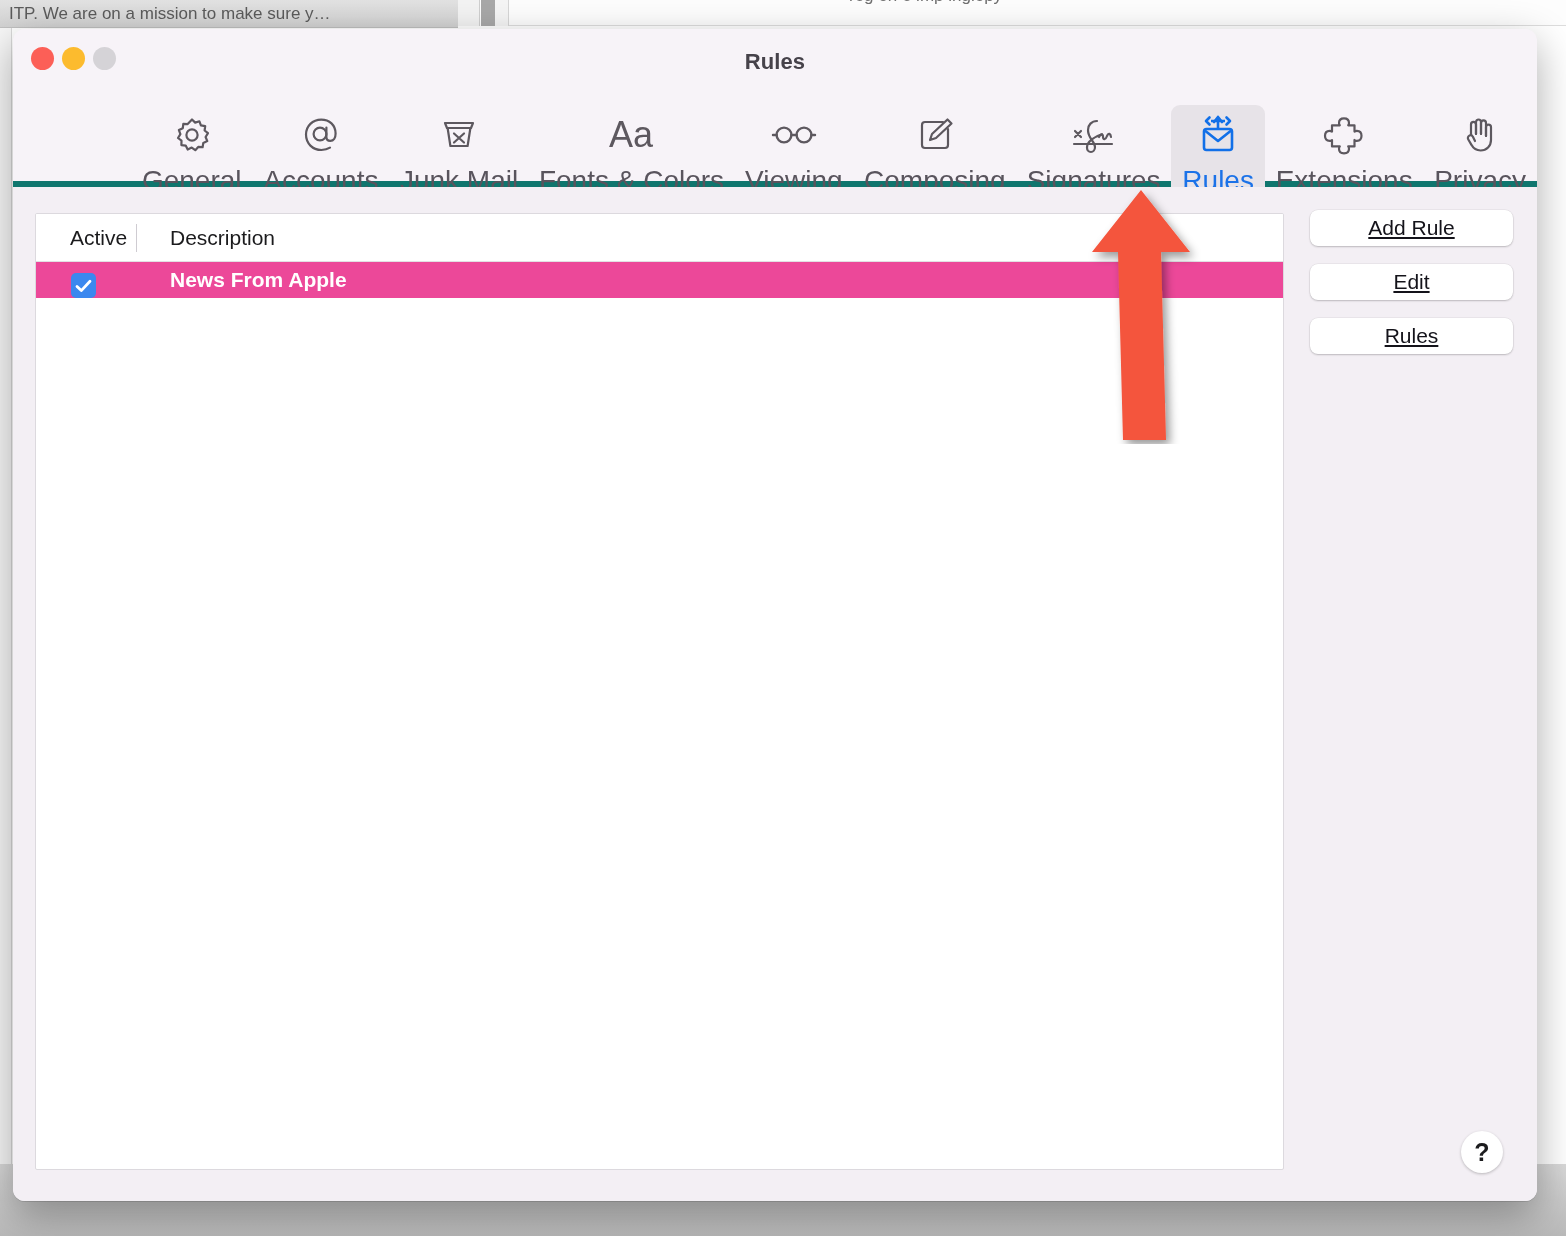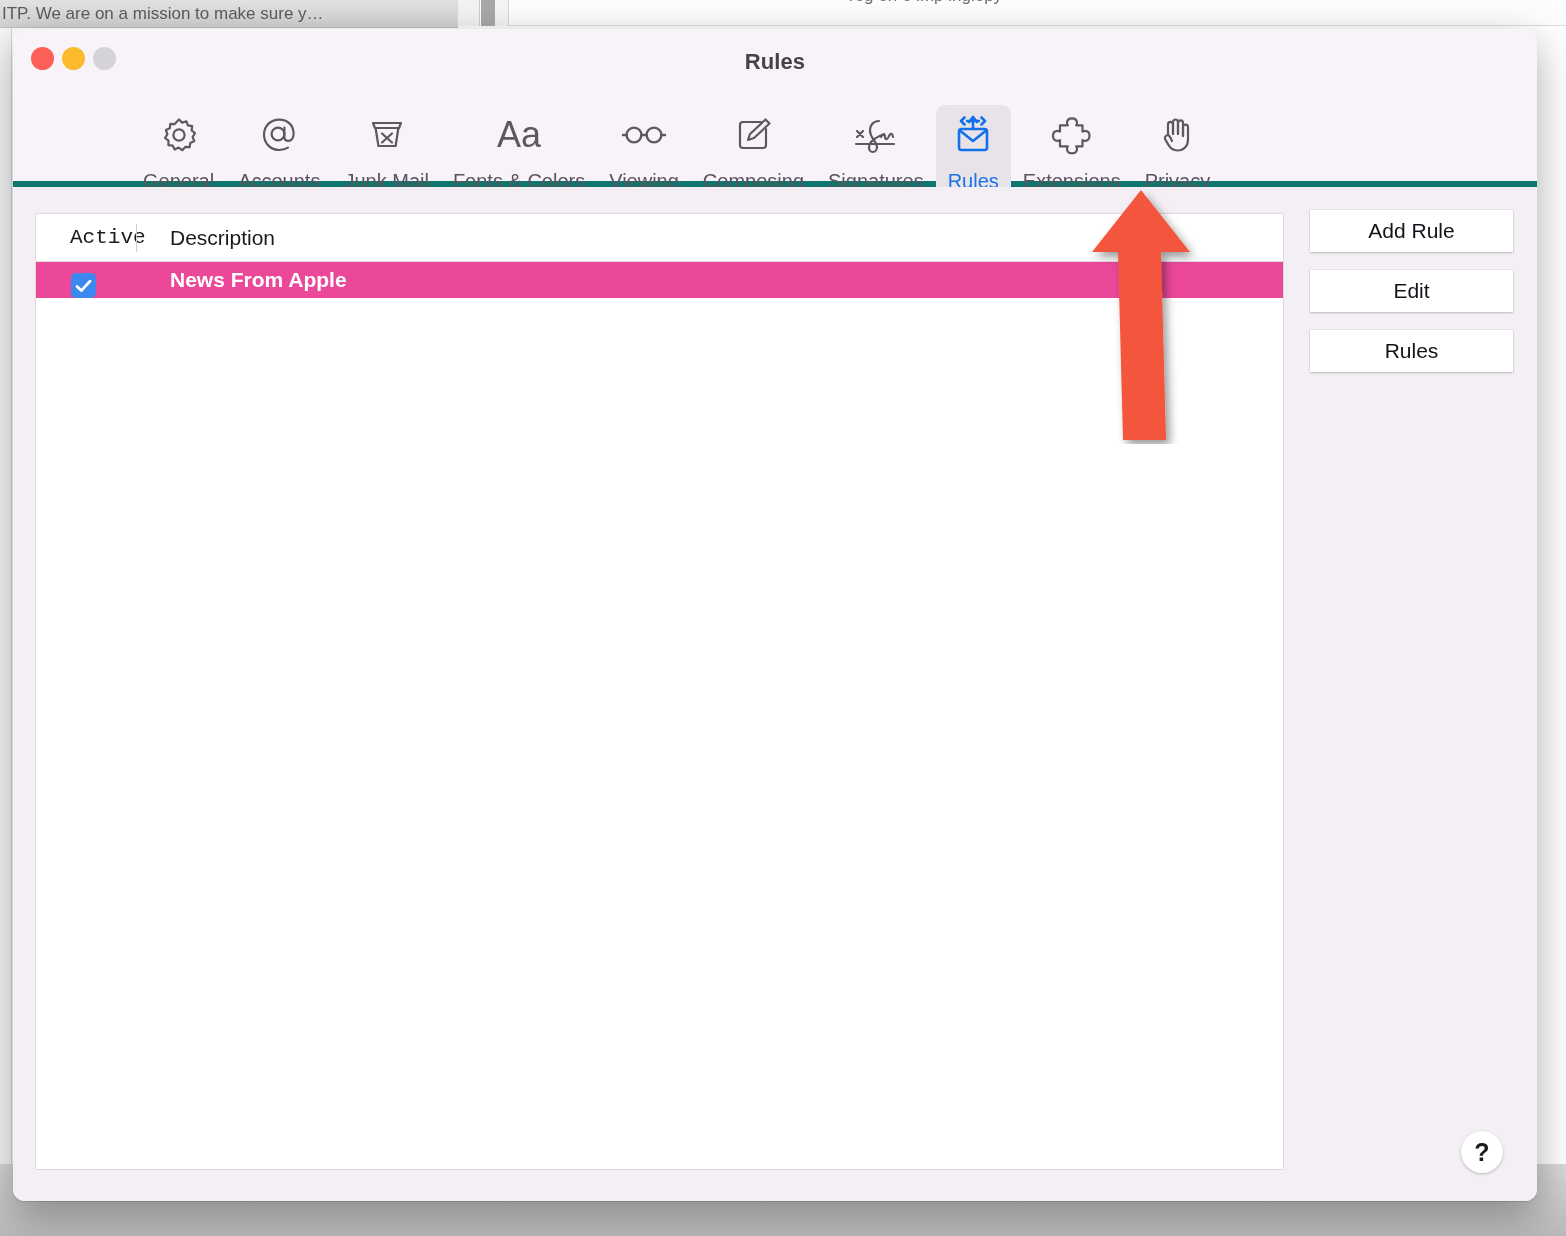--- a/index.html
+++ b/index.html
@@ -24,21 +24,21 @@
     width: 458px; height: 28px;
     background: linear-gradient(to bottom, #e2e2e2, #d2d2d2);
     border-bottom: 1px solid #c0c0c0;
     display: flex; align-items: center;
     overflow: hidden;
   }
   .bg-msg-strip span {
     font-size: 17px;
     color: #5b5b5b;
     white-space: nowrap;
-    padding-left: 2px;
+    padding-left: 9px;
     line-height: 28px;
   }
   .bg-scroll-a {
     position: absolute; left: 458px; top: 0;
     width: 22px; height: 26px;
     background: #f3f3f3;
     border-right: 1px solid #cfcfcf;
   }
   .bg-scroll-b {
     position: absolute; left: 481px; top: 0;
@@ -154,21 +154,21 @@
   .tb-item.selected { background: #e7e3e8; }
   .tb-icon {
     height: 46px;
     display: flex;
     align-items: center;
     justify-content: center;
   }
   .tb-icon svg { display: block; }
   .tb-label {
     margin-top: 10px;
-    font-size: 20px;
+    font-size: 28px;
     color: #59545d;
     white-space: nowrap;
     line-height: 26px;
   }
   .tb-item.selected .tb-label { color: #1b72e8; }
 
   
   #prefs-body {
     position: relative;
     height: calc(100% - 158px);
@@ -195,21 +195,20 @@
     background: #ffffff;
   }
   .hdr-cell {
     font-size: 21px;
     color: #1b1b1d;
     line-height: 48px;
   }
   .hdr-active {
     width: 100px;
     padding-left: 34px;
-    font-family: Liberation Mono, monospace;
   }
   .hdr-sep {
     width: 1px;
     height: 28px;
     background: #cfccd2;
   }
   .hdr-desc { padding-left: 33px; }
 
   .rule-row {
     display: flex;
@@ -245,29 +244,30 @@
   #side-buttons {
     position: absolute;
     right: 24px;
     top: 23px;
     width: 203px;
     display: flex;
     flex-direction: column;
     gap: 18px;
   }
   .side-btn {
-    height: 42px;
+    height: 36px;
     background: #ffffff;
     border: none;
-    border-radius: 0;
+    border-radius: 8px;
     box-shadow: 0 1px 2px rgba(0,0,0,.20), 0 0 0 .5px rgba(0,0,0,.07);
     font-family: "Liberation Sans", sans-serif;
     font-size: 21px;
     color: #14131a;
     cursor: default;
+    text-decoration: underline;
   }
 
   
   #help-button {
     position: absolute;
     right: 34px;
     bottom: 28px;
     width: 42px; height: 42px;
     border-radius: 50%;
     background: #ffffff;

